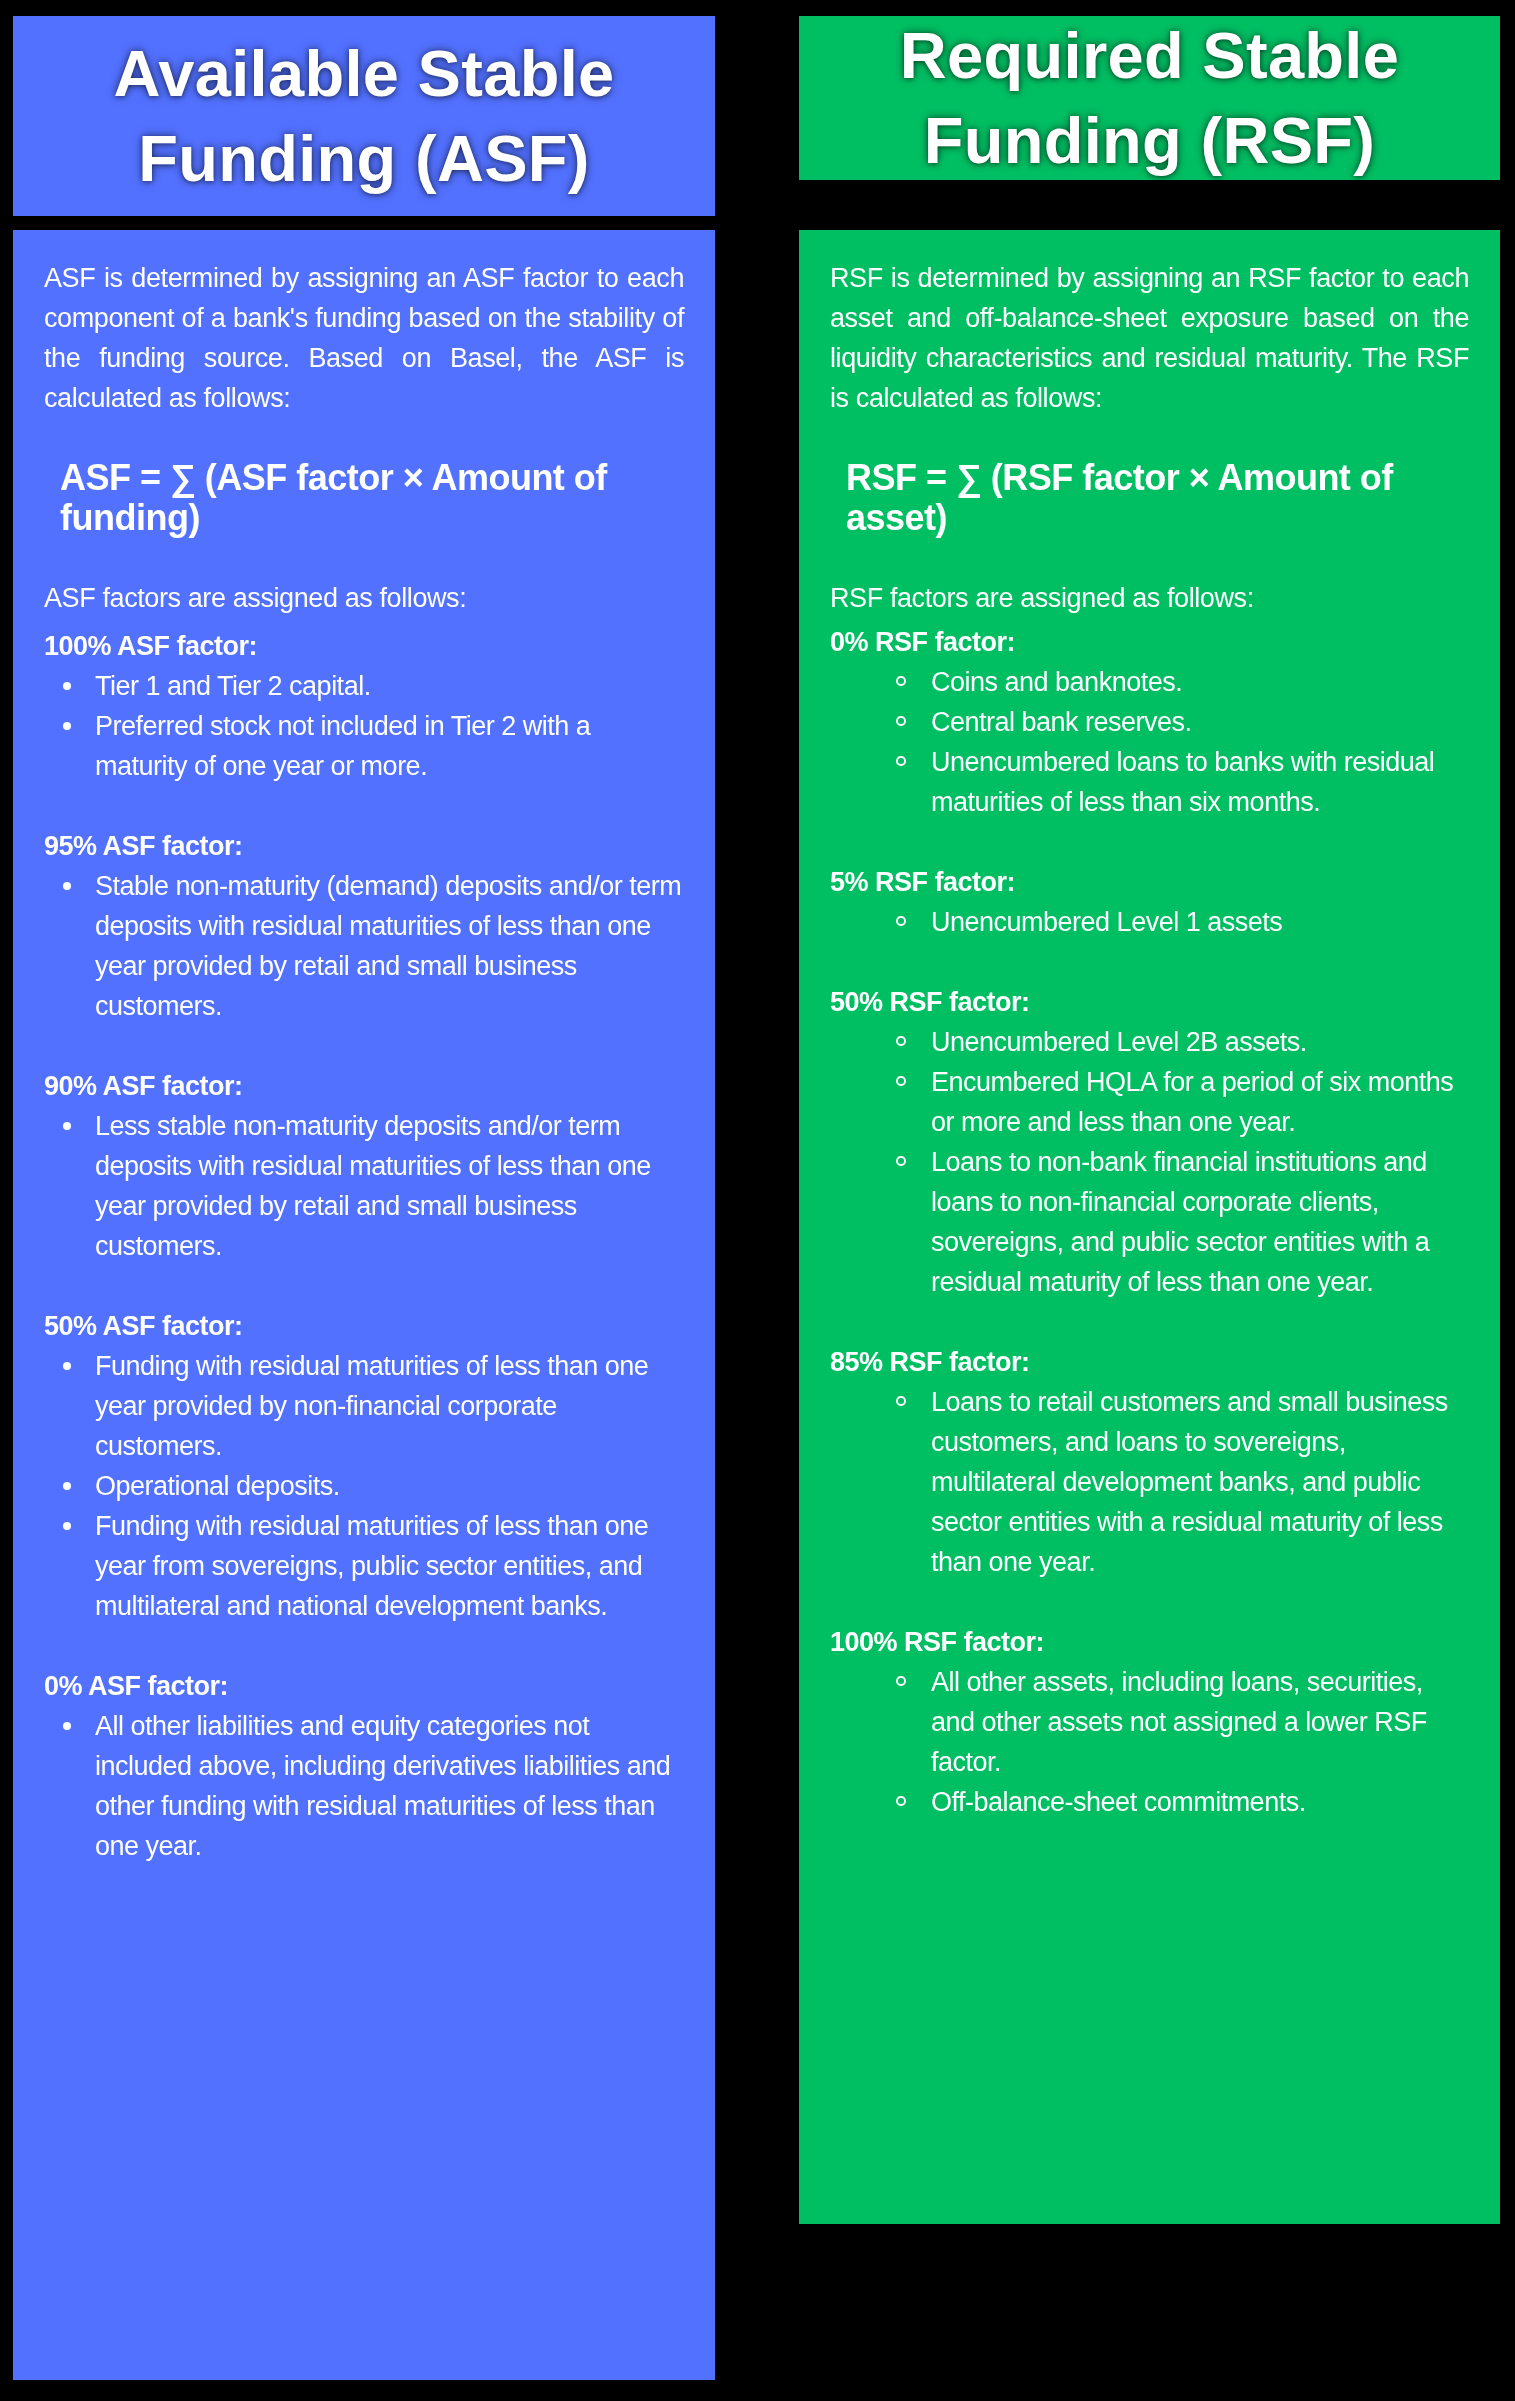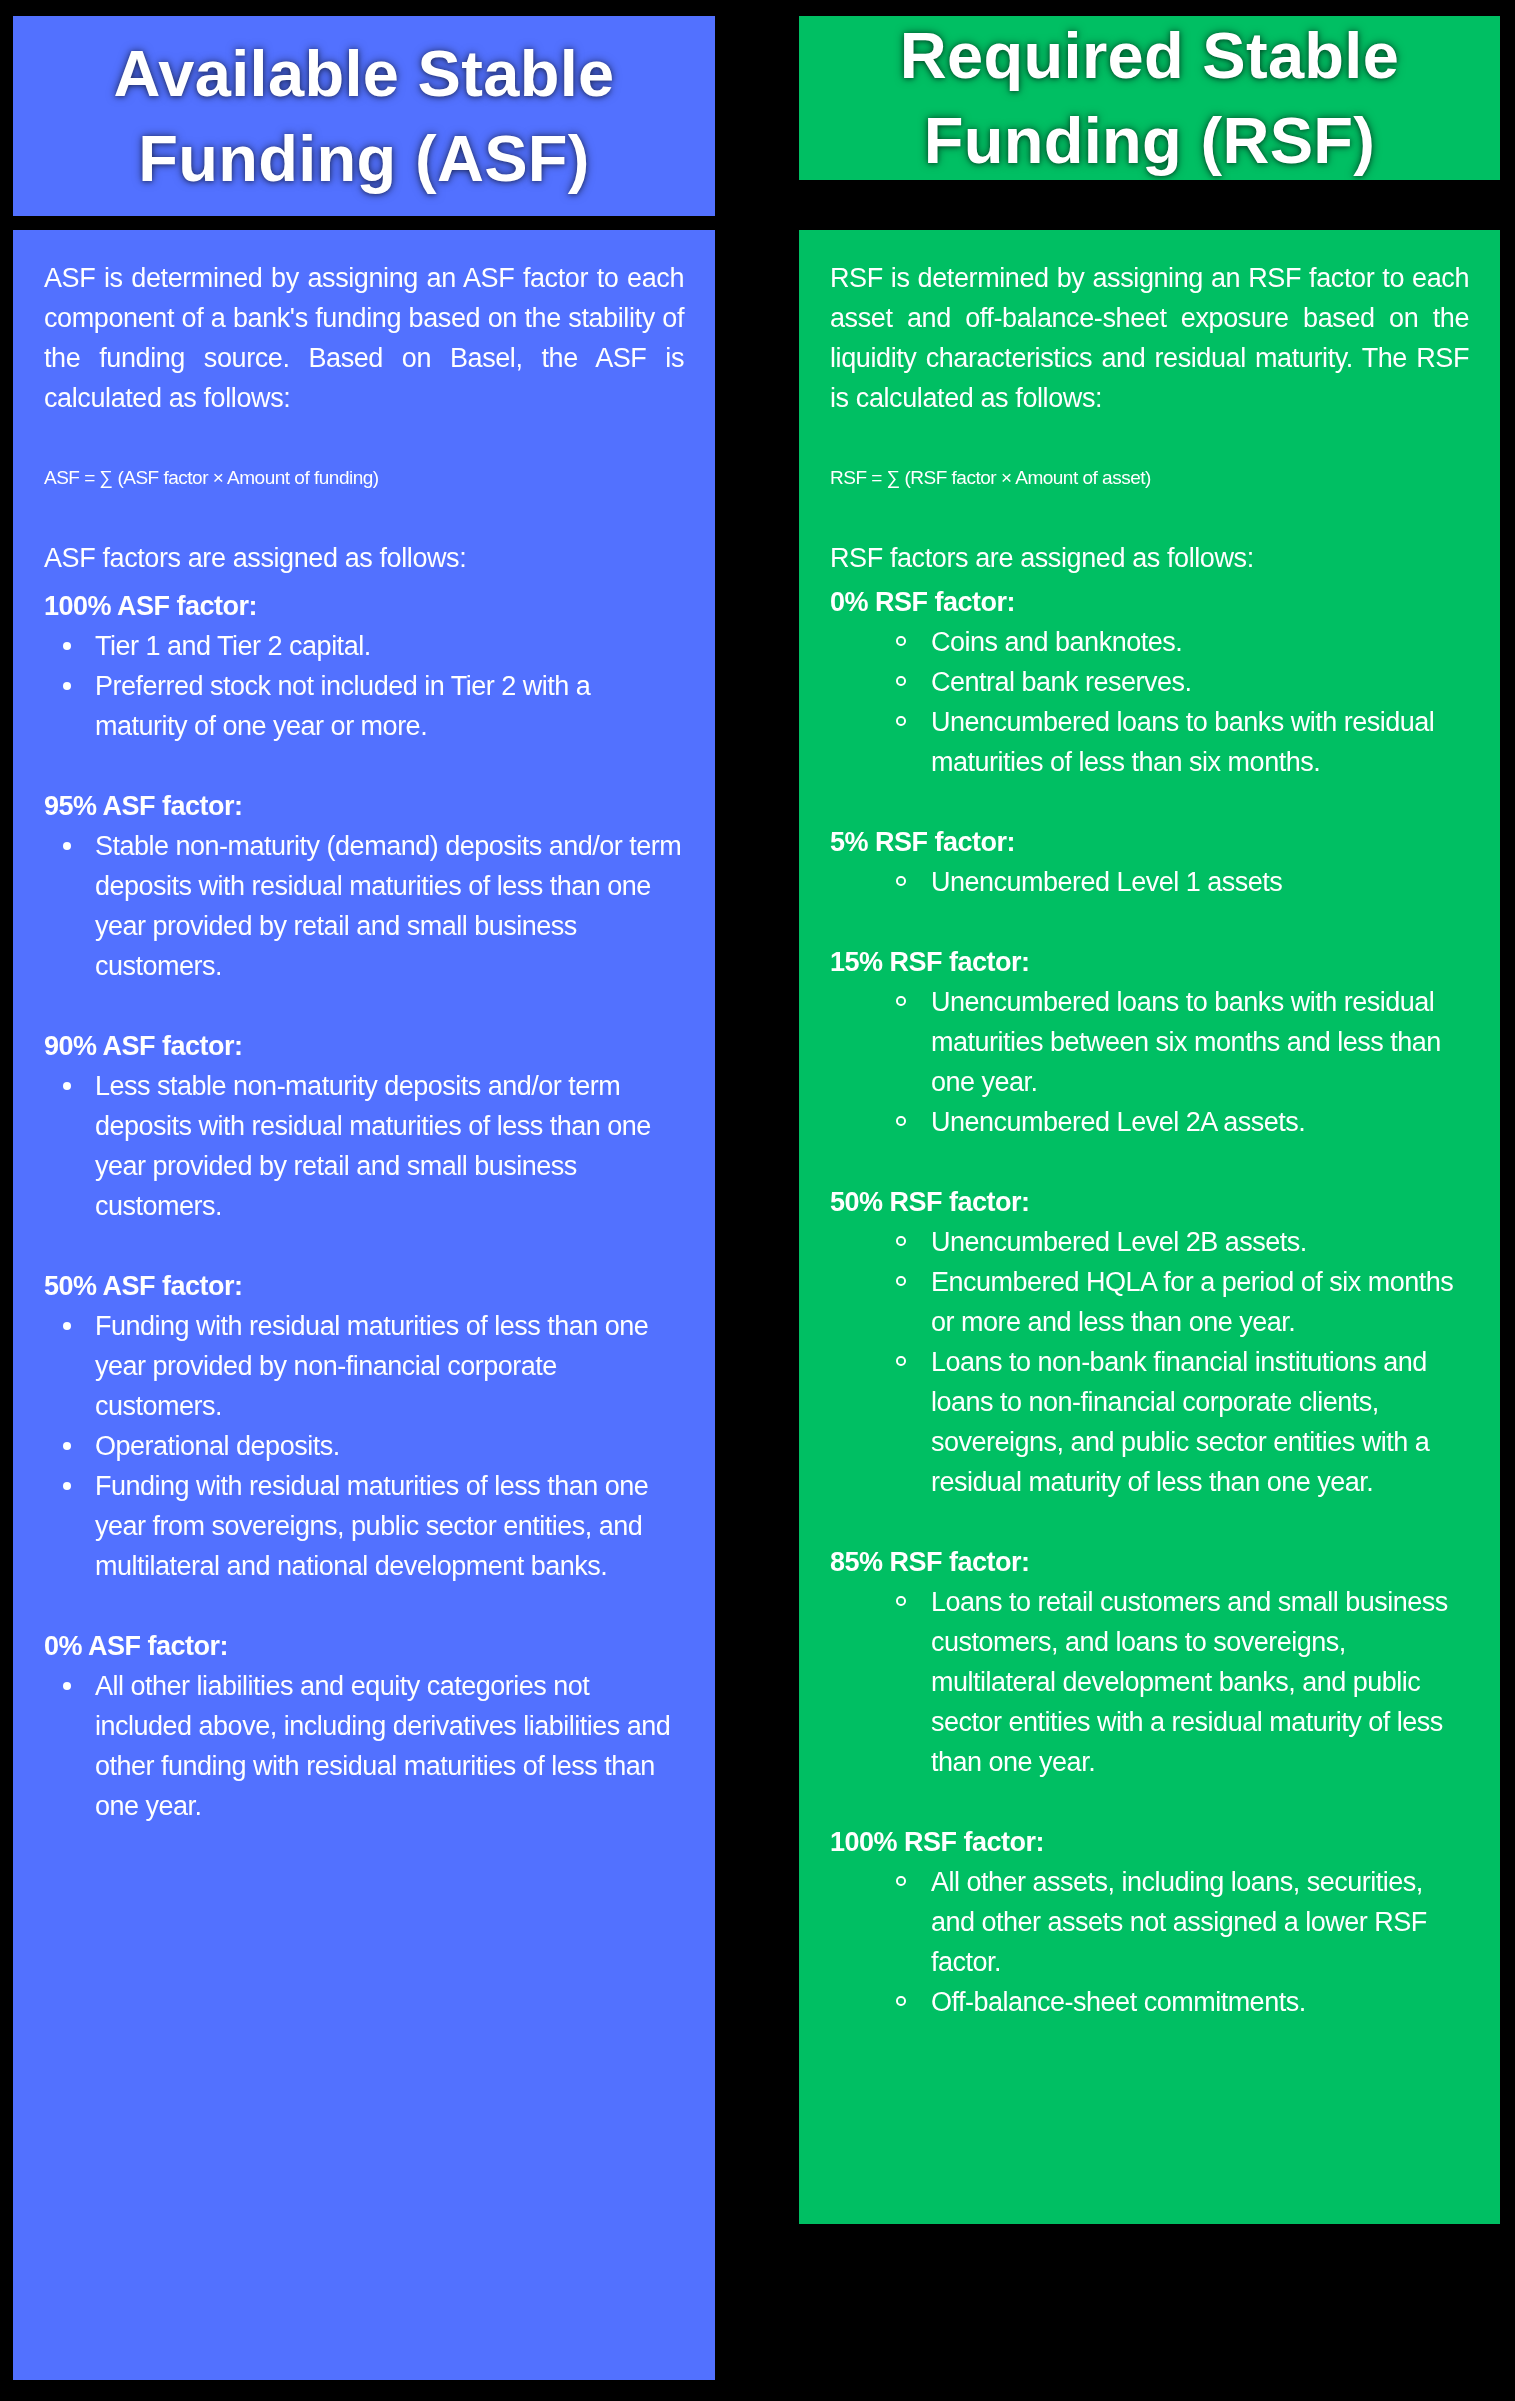--- a/index.html
+++ b/index.html
@@ -47,23 +47,24 @@
       color: #ffffff;
     }
     .intro {
       text-align: justify;
       text-align-last: left;
       letter-spacing: -0.4px;
       word-spacing: 0px;
     }
     .formula {
       margin-top: 40px;
-      font-weight: 400;
-      font-size: 19px;
+      font-weight: 700;
+      font-size: 36px;
       letter-spacing: -0.5px;
+      margin-left: 16px;
     }
     .assigned {
       margin-top: 40px;
       letter-spacing: -0.4px;
     }
     .group { }
     .group + .group { margin-top: 40px; }
     .group-title {
       font-weight: 700;
       letter-spacing: -0.5px;
@@ -155,27 +156,20 @@
             <li><span class="bullet"></span><span>Unencumbered loans to banks with residual maturities of less than six months.</span></li>
           </ul>
         </div>
         <div class="group">
           <div class="group-title">5% RSF factor:</div>
           <ul class="items">
             <li><span class="bullet"></span><span>Unencumbered Level 1 assets</span></li>
           </ul>
         </div>
         <div class="group">
-          <div class="group-title">15% RSF factor:</div>
-          <ul class="items">
-            <li><span class="bullet"></span><span>Unencumbered loans to banks with residual maturities between six months and less than one year.</span></li>
-            <li><span class="bullet"></span><span>Unencumbered Level 2A assets.</span></li>
-          </ul>
-        </div>
-        <div class="group">
           <div class="group-title">50% RSF factor:</div>
           <ul class="items">
             <li><span class="bullet"></span><span>Unencumbered Level 2B assets.</span></li>
             <li><span class="bullet"></span><span>Encumbered HQLA for a period of six months or more and less than one year.</span></li>
             <li><span class="bullet"></span><span>Loans to non-bank financial institutions and loans to non-financial corporate clients, sovereigns, and public sector entities with a residual maturity of less than one year.</span></li>
           </ul>
         </div>
         <div class="group">
           <div class="group-title">85% RSF factor:</div>
           <ul class="items">

